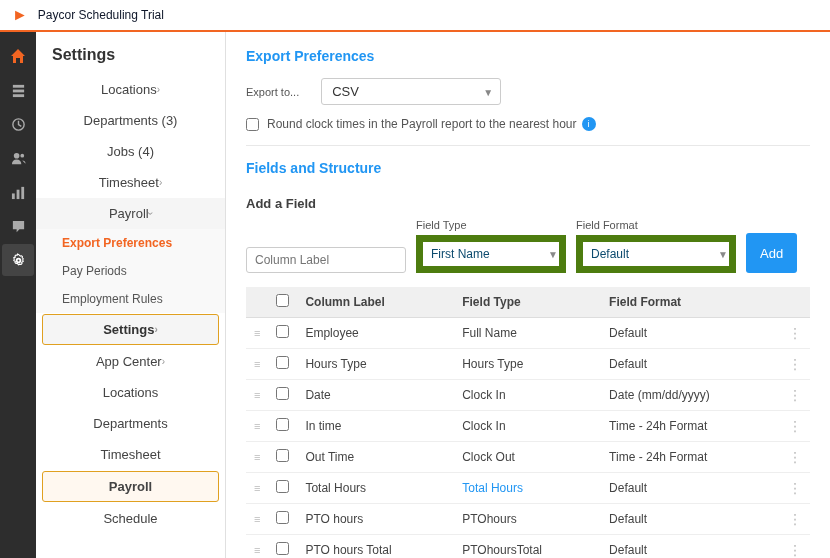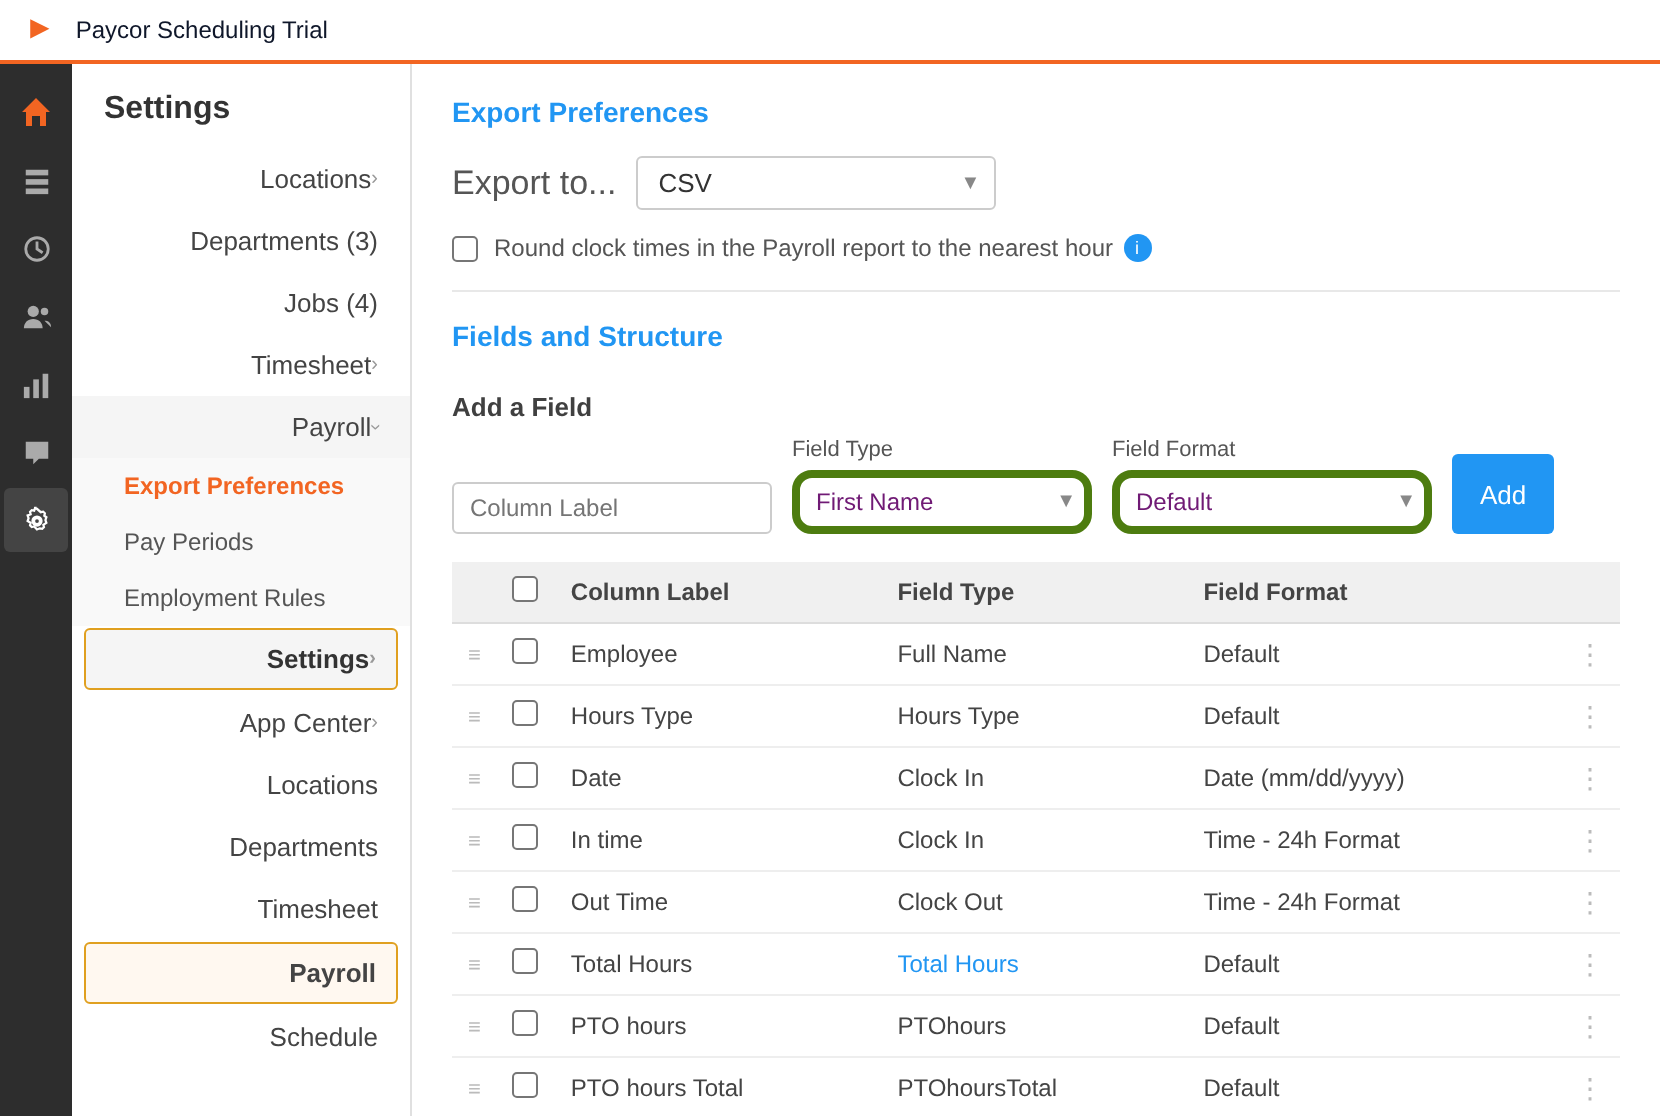--- a/index.html
+++ b/index.html
@@ -13,58 +13,58 @@
     
     .main-layout { display: flex; flex: 1; overflow: hidden; }
 
     
     .icon-bar { width: 36px; background: #2d2d2d; display: flex; flex-direction: column; align-items: center; padding-top: 8px; flex-shrink: 0; }
     .icon-bar-item { width: 32px; height: 32px; display: flex; align-items: center; justify-content: center; color: #aaa; font-size: 14px; cursor: pointer; margin-bottom: 2px; border-radius: 3px; }
     .icon-bar-item.active { color: #fff; background: #444; }
     .icon-bar-item.highlight { color: #f26522; }
 
     
-    .sidebar { width: 170px; background: #fff; border-right: 1px solid #e0e0e0; overflow-y: auto; flex-shrink: 0; }
+    .sidebar { width: 190px; background: #fff; border-right: 1px solid #e0e0e0; overflow-y: auto; flex-shrink: 0; }
     .sidebar-title { font-size: 16px; font-weight: 600; padding: 14px 16px 10px; color: #333; }
-    .sidebar-item { display: flex; align-items: center; justify-content: flex-end; padding: 8px 16px; cursor: pointer; color: #444; font-size: 13px; }
+    .sidebar-item { display: flex; align-items: center; justify-content: center; padding: 8px 16px; cursor: pointer; color: #444; font-size: 13px; }
     .sidebar-item.active { background: #f5f5f5; font-weight: 600; color: #333; border: 1px solid #e0a020; border-radius: 3px; margin: 1px 6px; padding: 7px 10px; }
     .sidebar-item .chevron { color: #999; font-size: 10px; }
     .sidebar-submenu { background: #f9f9f9; }
     .sidebar-submenu-item { padding: 7px 16px 7px 26px; cursor: pointer; color: #555; font-size: 12px; }
     .sidebar-submenu-item.active { color: #f26522; font-weight: 600; }
 
     
     .content { flex: 1; overflow-y: auto; padding: 16px 20px; background: #fff; }
 
     
     .section-title { font-size: 14px; font-weight: 600; color: #2196f3; margin-bottom: 14px; }
 
     
     .export-row { display: flex; align-items: center; margin-bottom: 12px; }
-    .export-label { font-size: 17px; color: #555; margin-right: 10px; }
+    .export-label { font-size: 11px; color: #555; margin-right: 22px; }
     .export-select-wrap { position: relative; display: inline-block; }
     .export-select { appearance: none; -webkit-appearance: none; border: 1px solid #ccc; border-radius: 3px; padding: 5px 28px 5px 10px; font-size: 13px; color: #333; background: #fff; width: 180px; cursor: pointer; outline: none; }
     .select-arrow { position: absolute; right: 8px; top: 50%; transform: translateY(-50%); color: #888; font-size: 10px; pointer-events: none; }
     .checkbox-row { display: flex; align-items: flex-end; margin-bottom: 6px; }
     .checkbox-row input[type=checkbox] { margin-right: 8px; }
     .checkbox-label { font-size: 12px; color: #555; }
     .info-icon { display: inline-flex; align-items: center; justify-content: center; width: 14px; height: 14px; background: #2196f3; color: #fff; border-radius: 50%; font-size: 9px; margin-left: 5px; cursor: pointer; }
 
     
     .divider { border: none; border-top: 1px solid #e8e8e8; margin: 14px 0; }
 
     
     .fields-title { font-size: 14px; font-weight: 600; color: #2196f3; margin-bottom: 20px; }
     .add-field-title { font-size: 13px; font-weight: 600; color: #404040; margin-bottom: 8px; }
     .add-field-row { display: flex; align-items: flex-end; gap: 10px; margin-bottom: 14px; }
     .field-group { display: flex; flex-direction: column; }
     .field-group label { font-size: 11px; color: #555; margin-bottom: 4px; }
     .field-input { border: 1px solid #ccc; border-radius: 3px; padding: 5px 8px; font-size: 12px; width: 160px; outline: none; color: #333; }
     .field-select-wrap { position: relative; display: inline-block; }
-    .field-select { appearance: none; -webkit-appearance: none; border: 4px solid #4d7c0f; border-radius: 10px; padding: 5px 24px 5px 8px; font-size: 12px; color: #701a75; background: #fff; width: 150px; cursor: pointer; outline: none; }
+    .field-select { appearance: none; -webkit-appearance: none; border: 7px solid #4d7c0f; border-radius: 0; padding: 5px 24px 5px 8px; font-size: 12px; color: #0c4a6e; background: #fff; width: 150px; cursor: pointer; outline: none; }
     .field-format-select { width: 160px; }
     .add-btn { background: #2196f3; color: #fff; border: none; border-radius: 3px; padding: 6px 14px; font-size: 13px; cursor: pointer; white-space: nowrap; height: 40px; }
 
     
     .data-table { width: 100%; border-collapse: collapse; font-size: 12px; }
     .data-table thead tr { background: #f0f0f0; }
     .data-table thead th { padding: 7px 8px; text-align: left; font-weight: 600; color: #444; border-bottom: 1px solid #ddd; }
     .data-table tbody tr { border-bottom: 1px solid #eee; }
     .data-table td { padding: 7px 8px; color: #444; vertical-align: middle; }
     .drag-handle { color: #bbb; font-size: 11px; cursor: grab; }

